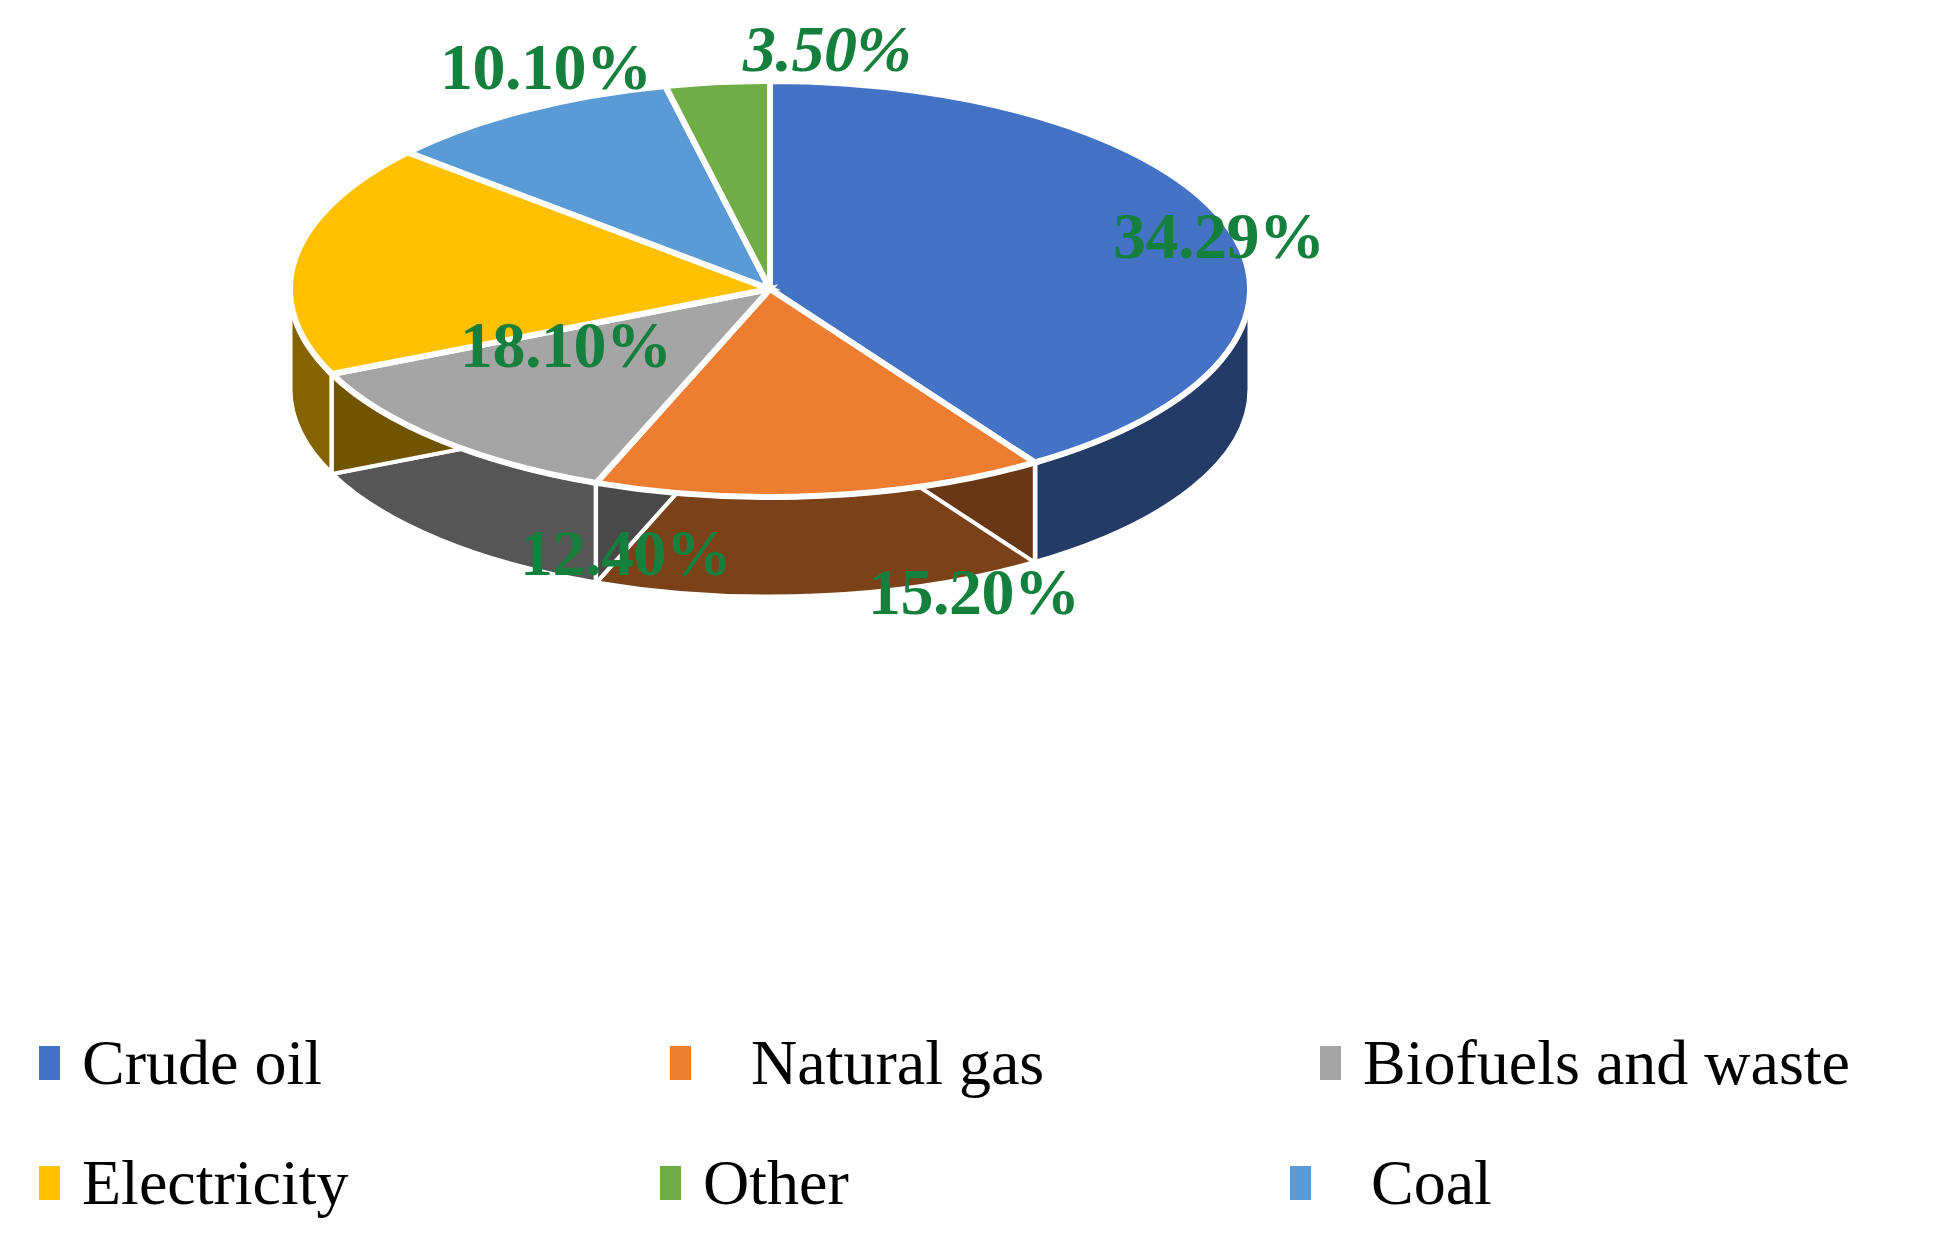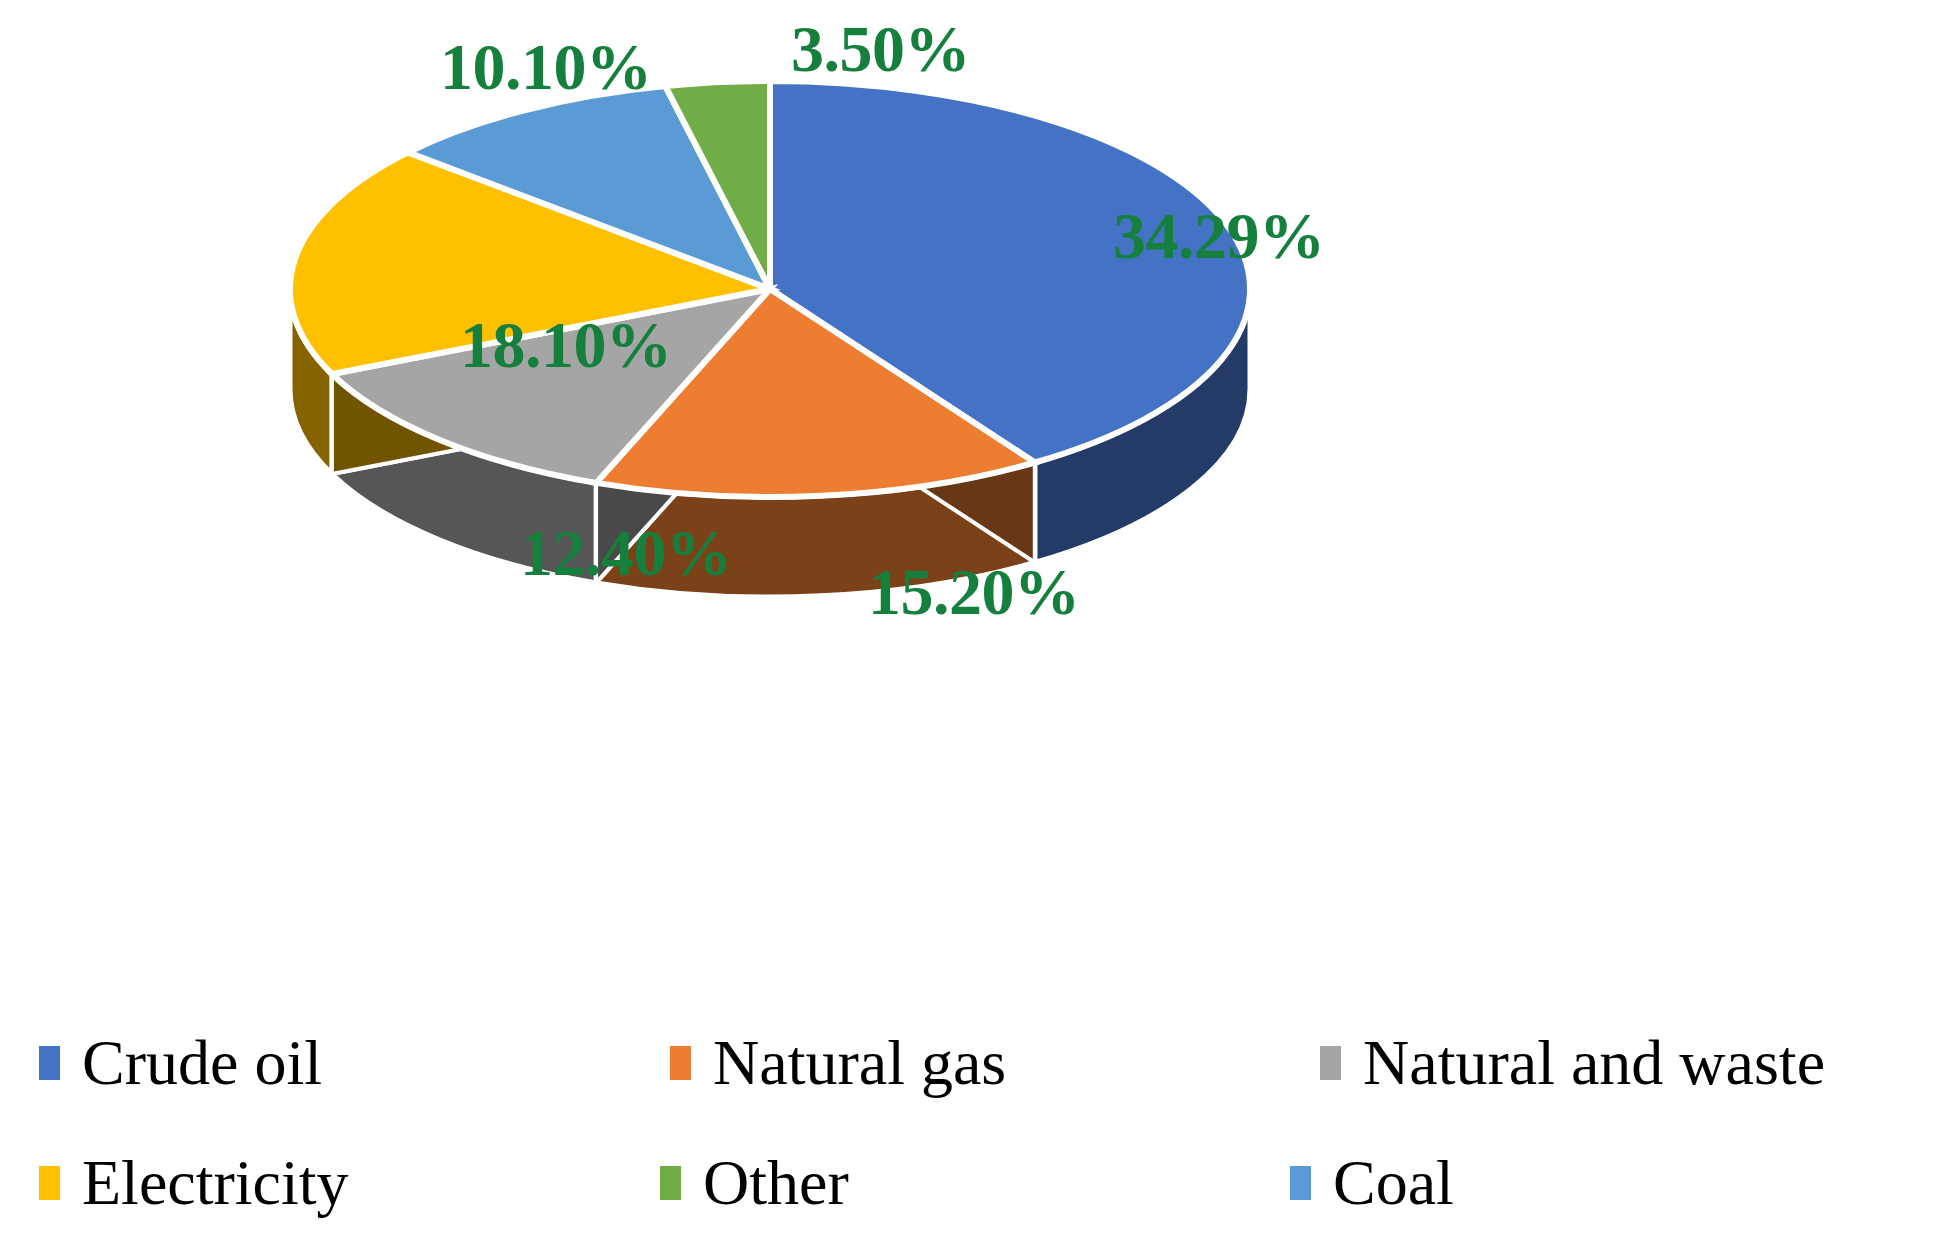--- a/index.html
+++ b/index.html
@@ -65,21 +65,21 @@
   #legend-row-1 { top: 120px; align-items: flex-end; }
 
   .legend-item {
     display: flex;
     flex-direction: row;
     align-items: center;
     height: 126px;
     box-sizing: border-box;
   }
   .legend-item.col0 { width: 660px; padding-left: 39px; }
-  .legend-item.col1 { width: 660px; padding-left: 10px; }
+  .legend-item.col1 { width: 660px; padding-left: 10px; gap: 38px; }
   .legend-item.col2 { width: 620px; padding-left: 0px; }
 
   .legend-swatch {
     width: 21px;
     height: 34px;
     flex: 0 0 auto;
     margin-right: 22px;
   }
   .legend-label {
     font-family: "Liberation Serif", "DejaVu Serif", serif;
@@ -153,37 +153,37 @@
     <div class="data-label" style="left:1113px; top:203px;">34.29%</div>
 
     <div class="data-label" style="left:868px; top:559px;">15.20%</div>
 
     <div class="data-label" style="left:520px; top:476px;margin-top:44px;">12.40%</div>
 
     <div class="data-label" style="left:452px; top:312px;margin-left:8px;">18.10%</div>
 
     <div class="data-label" style="left:440px; top:34px;">10.10%</div>
 
-    <div class="data-label" style="left:791px; top:16px;">3.50%</div>
+    <div class="data-label" style="left:743px; top:16px;font-style:italic;">3.50%</div>
   </div>
 
   <div id="legend">
 
     <div class="legend-row" id="legend-row-0">
       <div class="legend-item col0">
         <span class="legend-swatch" style="background:#4472C4;"></span>
         <span class="legend-label">Crude oil</span>
       </div>
       <div class="legend-item col1">
         <span class="legend-swatch" style="background:#ED7D31;"></span>
         <span class="legend-label">Natural gas</span>
       </div>
       <div class="legend-item col2">
         <span class="legend-swatch" style="background:#A5A5A5;"></span>
-        <span class="legend-label">Natural and waste</span>
+        <span class="legend-label">Biofuels and waste</span>
       </div>
     </div>
 
     <div class="legend-row" id="legend-row-1">
       <div class="legend-item col0">
         <span class="legend-swatch" style="background:#FFC000;"></span>
         <span class="legend-label">Electricity</span>
       </div>
       <div class="legend-item col2">
         <span class="legend-swatch" style="background:#70AD47;"></span>

